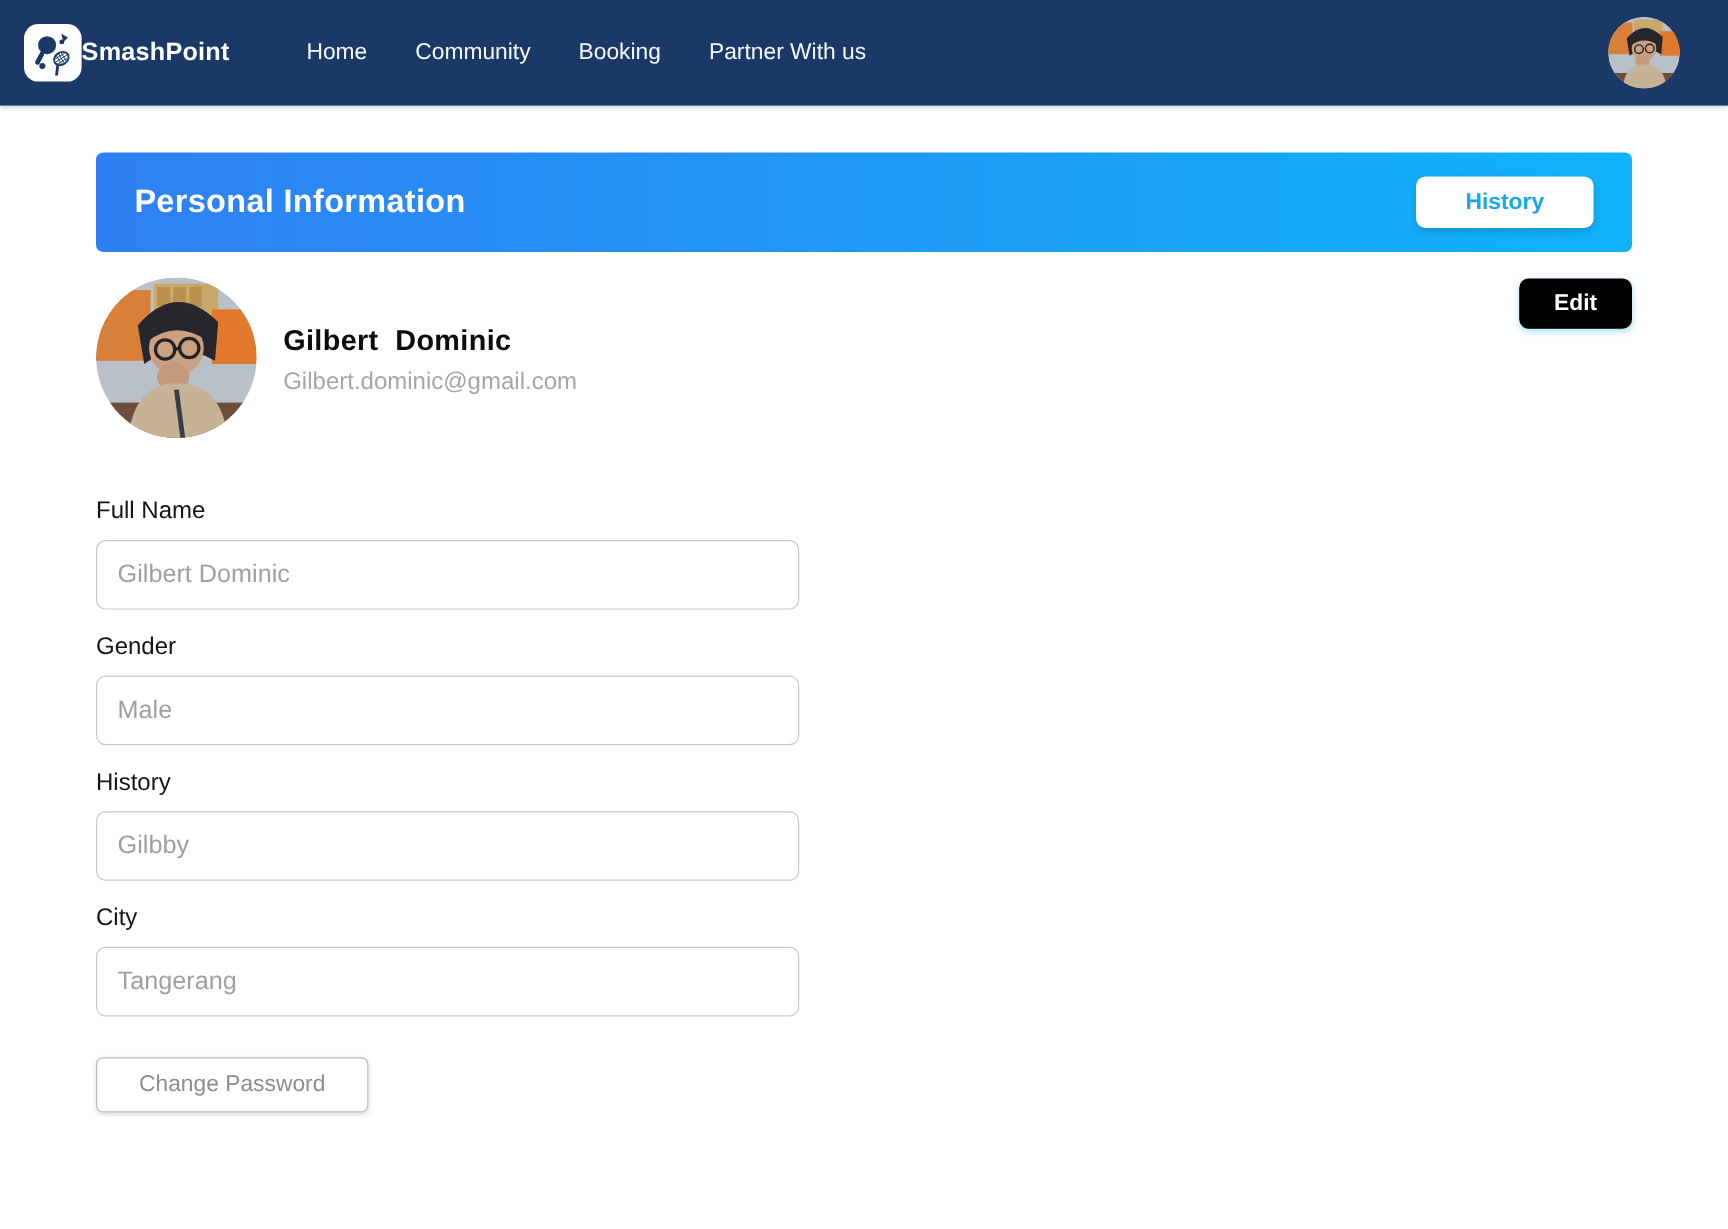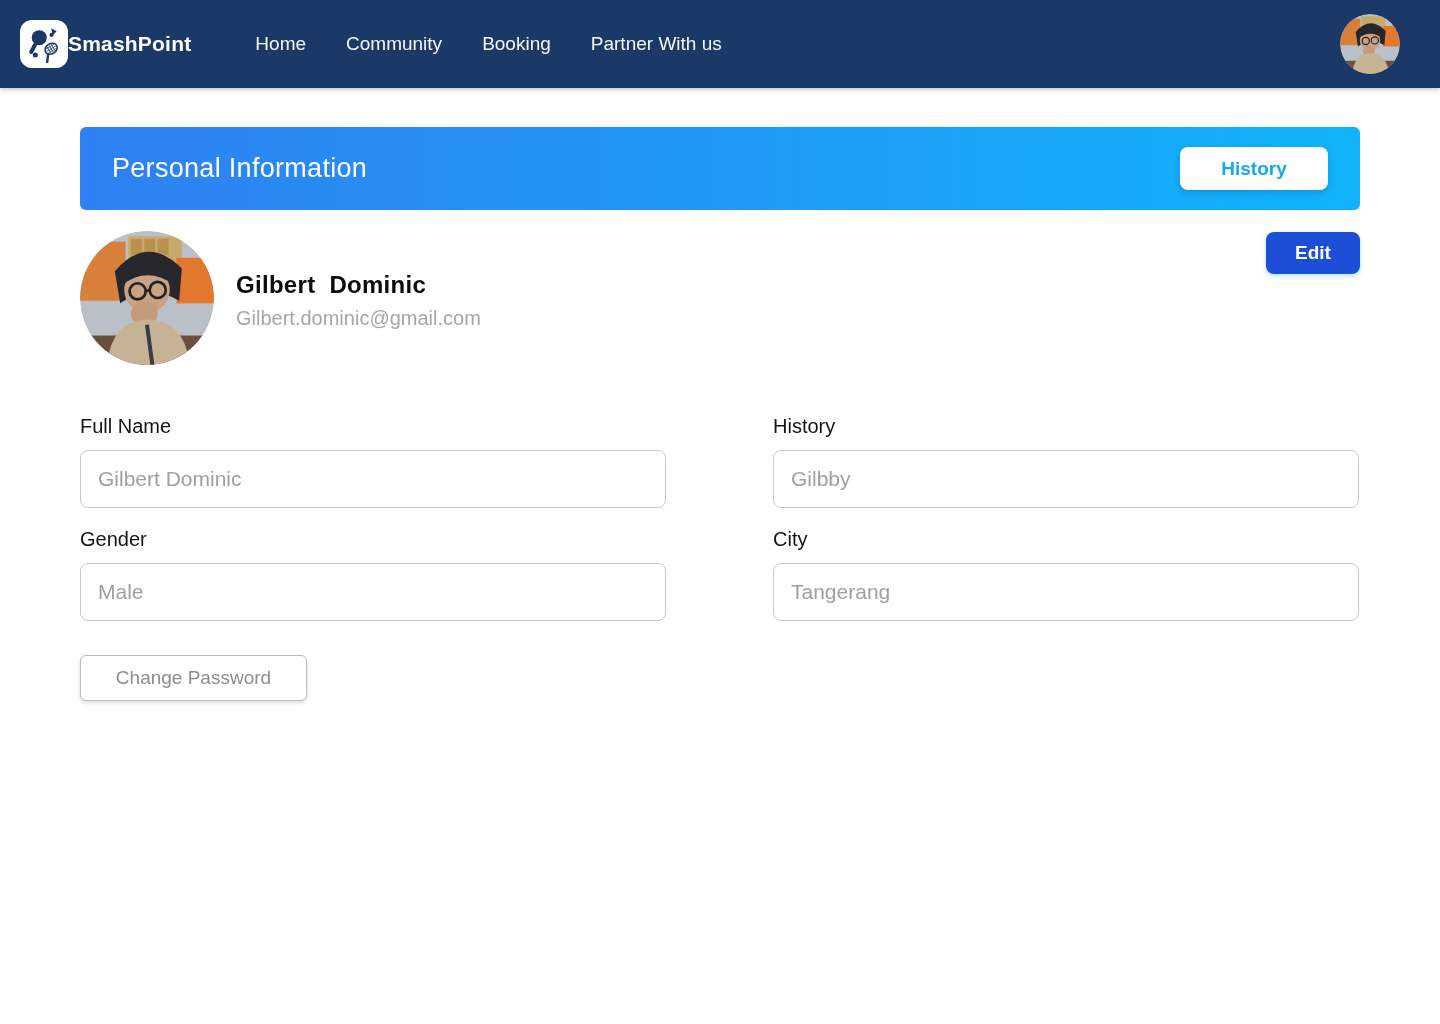--- a/index.html
+++ b/index.html
@@ -54,21 +54,21 @@
   
   .banner {
     margin-top: 39px;
     height: 83px;
     border-radius: 6px;
     background: linear-gradient(90deg, #2f80f2 0%, #10b3fa 100%);
     display: flex; align-items: center;
     padding: 0 32px;
   }
   .banner-title {
-    color: #ffffff; font-size: 27px; font-weight: 400;
+    color: #ffffff; font-size: 27px; font-weight: 700;
     letter-spacing: 0.3px;
   }
   .history-btn {
     margin-left: auto;
     background: #ffffff;
     border: none;
     border-radius: 8px;
     width: 148px; height: 43px;
     color: #18a7f3; font-size: 19px; font-weight: 700;
     font-family: inherit;
@@ -92,33 +92,33 @@
     white-space: pre;
     letter-spacing: 0.3px;
   }
   .profile-email {
     margin-top: 8px;
     font-size: 20px; color: #a6a6a6;
   }
   .edit-btn {
     margin-left: auto; margin-top: 1px;
     width: 94px; height: 42px;
-    background: #1d4ed8;
+    background: #000000;
     border: none; border-radius: 8px;
     color: #ffffff; font-size: 19px; font-weight: 700;
     font-family: inherit;
     cursor: pointer;
     box-shadow: 0 2px 5px rgba(28,169,247,0.35);
   }
 
   
   .form-grid {
     margin-top: 50px;
     display: flex;
-    gap: 107px;
+    flex-direction: column;
   }
   .form-col { width: 586px; display: flex; flex-direction: column; }
   .field-group { margin-bottom: 20px; }
   .field-label {
     display: block;
     font-size: 20px; font-weight: 500; color: #141414;
     margin-bottom: 12px;
   }
   .field-input {
     width: 100%; height: 58px;

